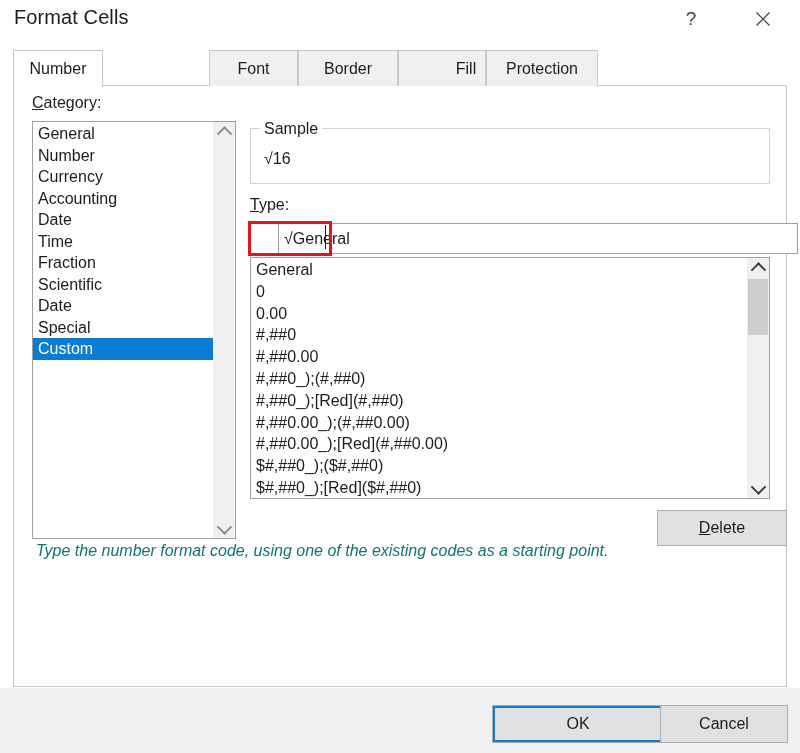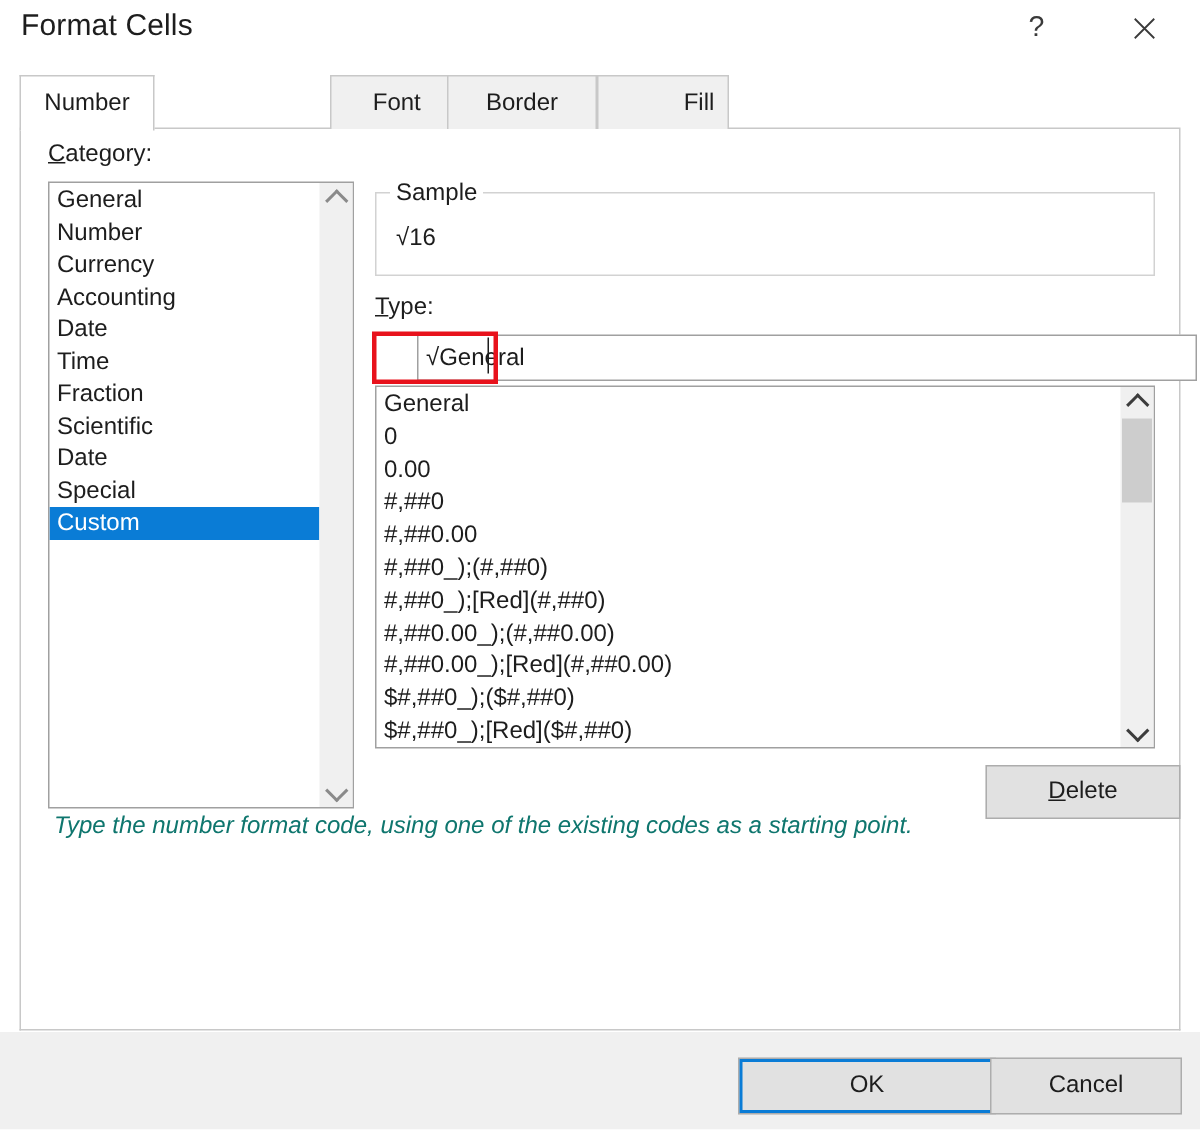--- a/index.html
+++ b/index.html
@@ -296,28 +296,31 @@
   </div>
 </div>
 
 <div class="tabstrip">
   <div class="tab active" style="left:0px;  width:90px;">
       <span>Number</span>
     </div>
   <div class="tab" style="left:76px; width:128px;margin-top:41px;">
       <span>Alignment</span>
     </div>
-  <div class="tab" style="left:207px;width:89px;">
+  <div class="tab" style="left:196px;width:89px;">
       <span>Font</span>
     </div>
   <div class="tab" style="left:285px;width:100px;">
       <span>Border</span>
     </div>
   <div class="tab" style="left:385px;width:88px;padding-left:48px;">
       <span>Fill</span>
+    </div>
+  <div class="tab" style="left:473px;width:112px;">
+      <span>Protection</span>
     </div>
 </div>
 
 <div class="panel">
 
   <div class="lbl" style="left:18px; top:8px;"><u>C</u><span>ategory:</span></div>
 
   <div class="category-box">
     <div class="category-items">
       <div class="cat-item">General</div>

